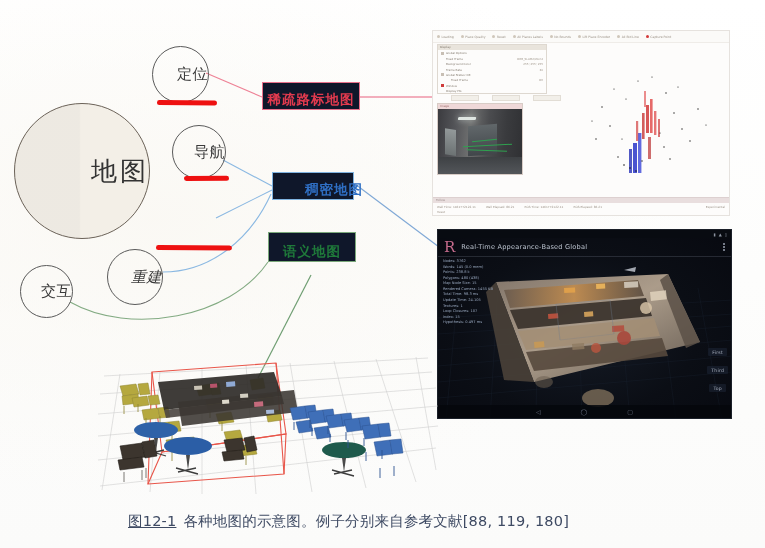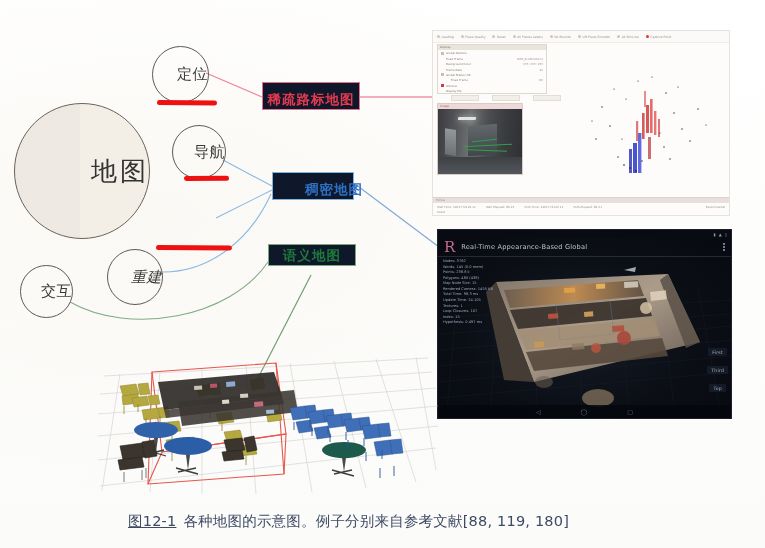--- a/index.html
+++ b/index.html
@@ -88,21 +88,21 @@
   .map-box .box-label {
     font-size: 13.5px;
     font-weight: bold;
     letter-spacing: 1px;
     white-space: nowrap;
   }
   #box-sparse { left: 262px; top: 82px;  width: 98px; height: 28px; border-color: #e8708a; }
   #box-sparse .box-label { color: #e23a4e; }
   #box-dense  { left: 272px; top: 172px; width: 82px; height: 28px; border-color: #7fb3e0; }
   #box-dense .box-label { color: #2f6fc4; margin-left: 42px; }
-  #box-semantic { left: 268px; top: 244px; width: 88px; height: 22px; border-color: #7aa87a; }
+  #box-semantic { left: 268px; top: 232px; width: 88px; height: 30px; border-color: #7aa87a; }
   #box-semantic .box-label { color: #1f7a3a; }
 
   
   #connectors {
     position: absolute;
     left: 0; top: 0;
     width: 765px; height: 548px;
     pointer-events: none;
   }
 

